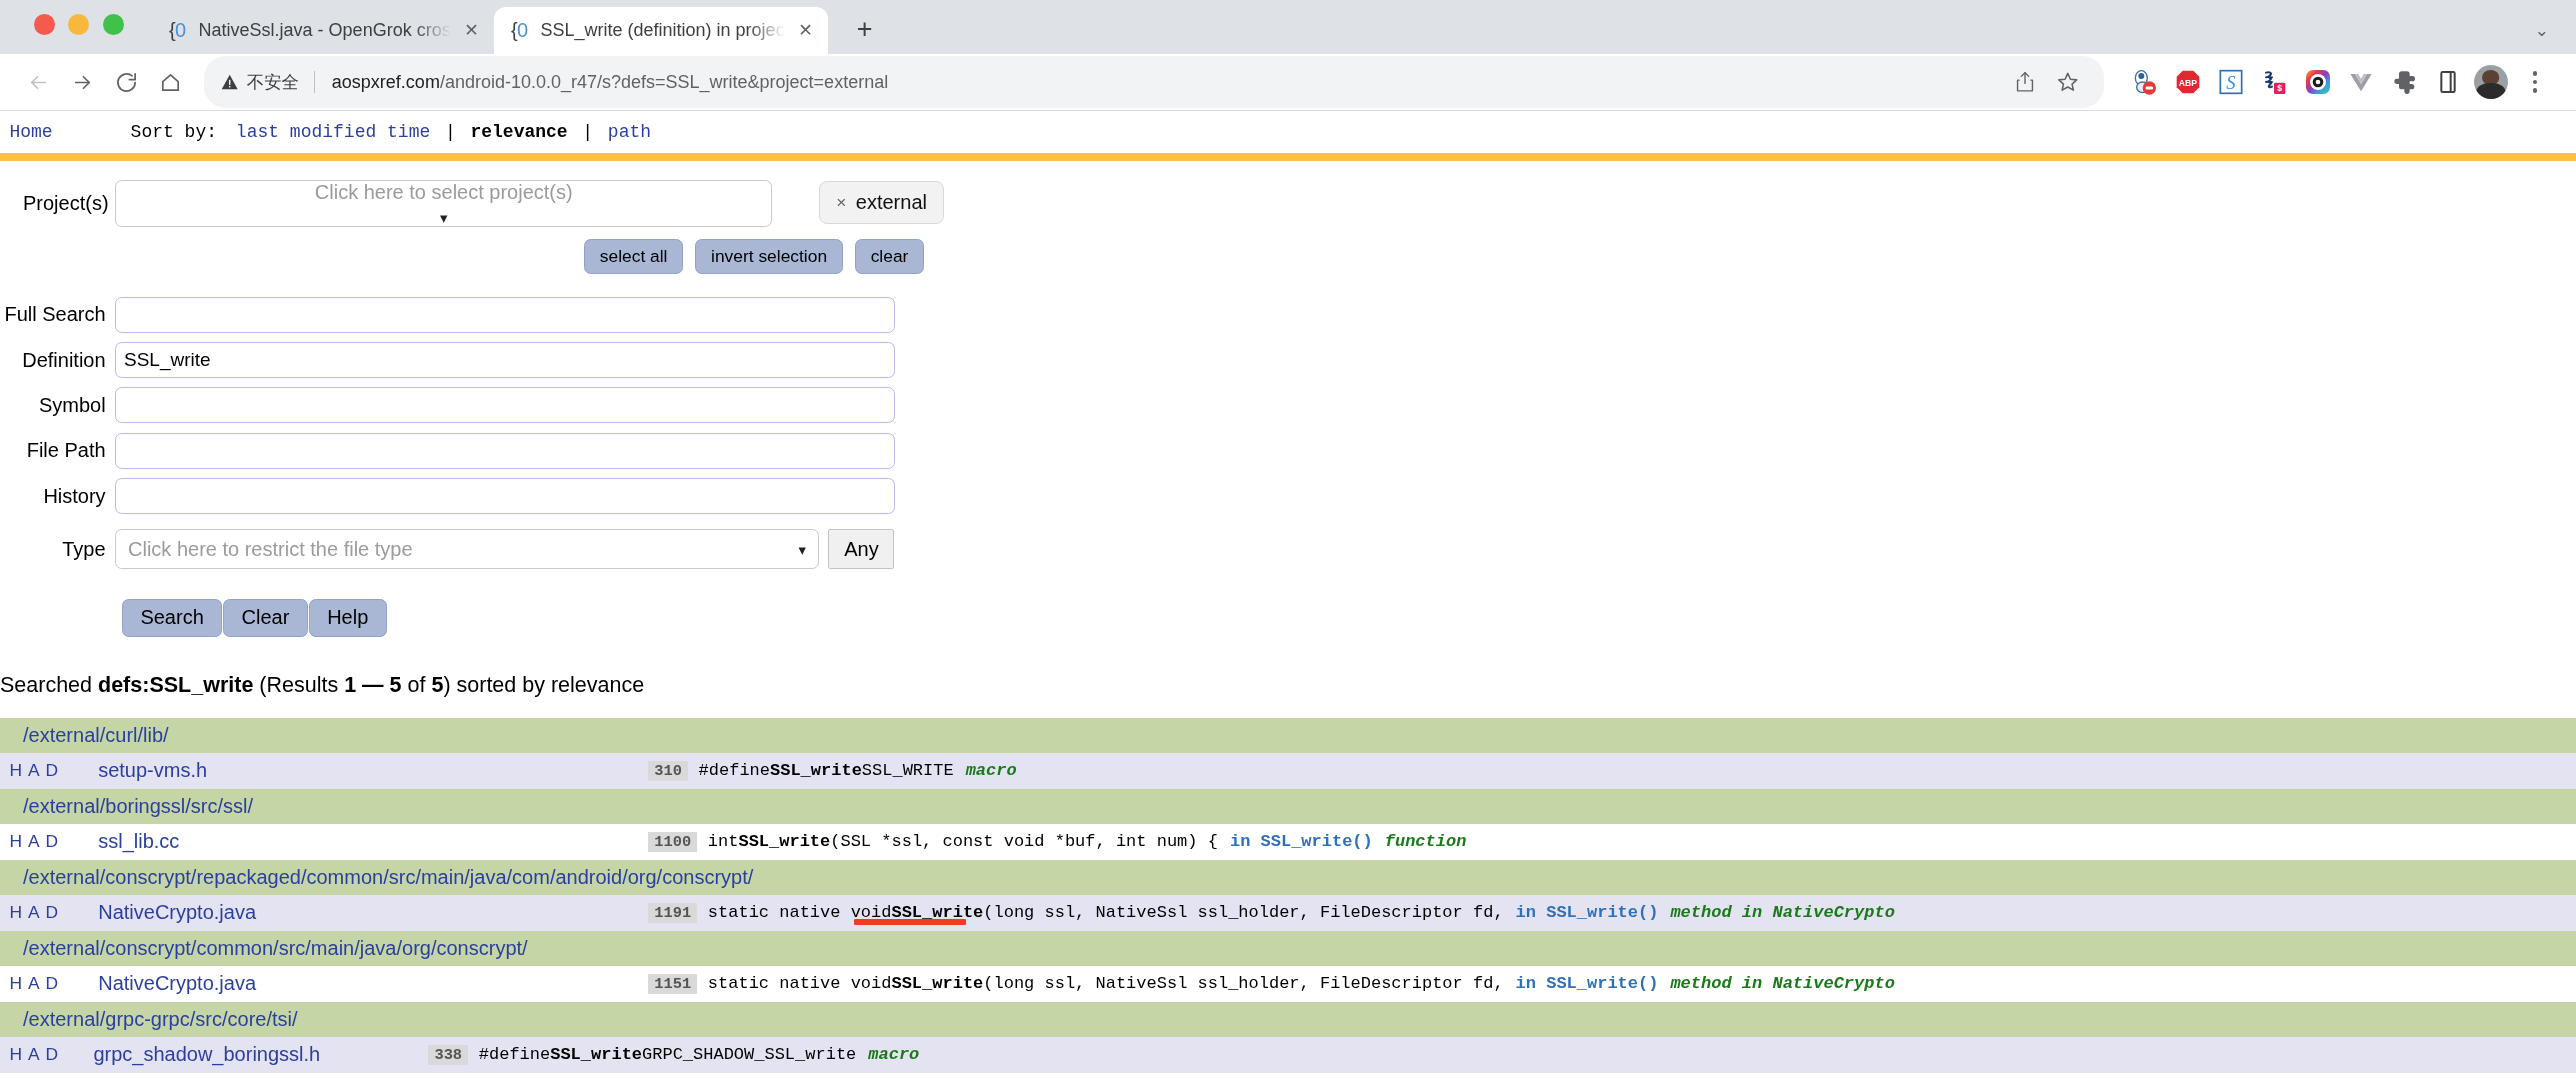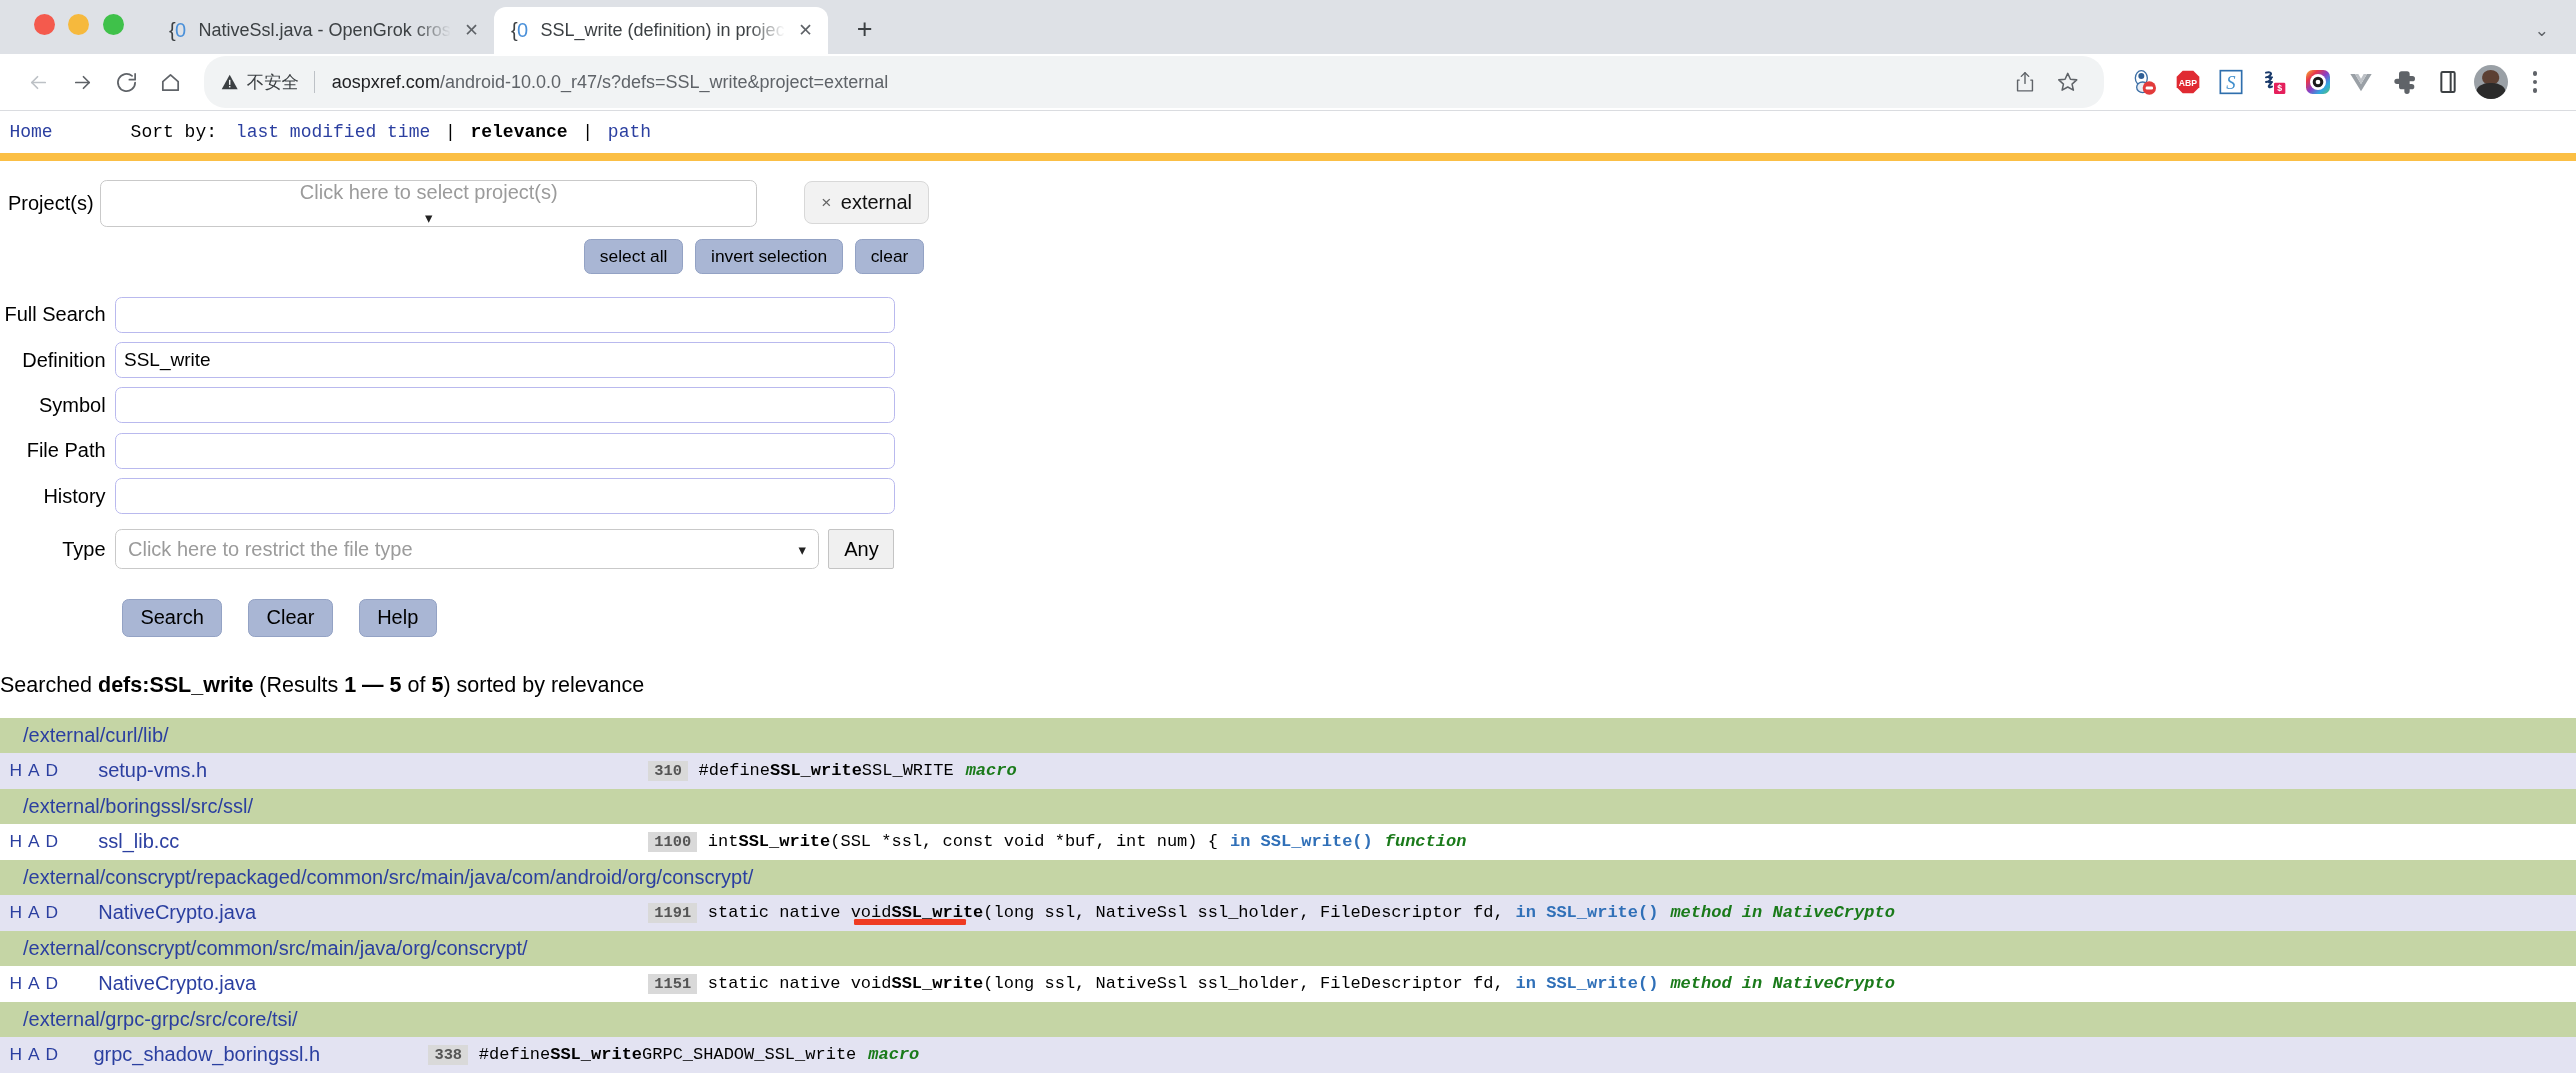--- a/index.html
+++ b/index.html
@@ -138,21 +138,21 @@
   .og-home { color:#2b3fa0; margin-right:74px; }
   .og-sortby { color:#000000; margin-right:14.8px; }
   .og-sort-link { color:#2b3fa0; }
   .og-sort-current { color:#000000; font-weight:bold; }
   .og-sep { color:#000000; margin:0 10.7px; }
 
   .orange-bar { height:7.4px; background:#fbbf45; }
 
   .search-area { padding:19px 0 0 0; }
 
-  .proj-row { display:flex; align-items:flex-start; padding-left:8px; }
+  .proj-row { display:flex; align-items:flex-start; padding-left:23px; }
   .proj-label {
     font-size:20px; color:#000000;
     line-height:47px; margin-right:6.7px; white-space:nowrap;
   }
   .proj-select {
     width:657px; height:47px;
     border:1.3px solid #c9c9c9; border-radius:6.7px;
     background:#ffffff;
     display:flex; align-items:center; justify-content:space-between;
     padding:0 13.4px 0 13.4px;
@@ -204,21 +204,21 @@
     padding:0 12px;
   }
   .type-placeholder { font-size:20px; color:#9b9b9b; }
   .btn-any {
     margin-left:9.4px; height:40px; padding:0 14.8px;
     background:#f0f0f0; border:1.3px solid #c4c4c4; border-radius:2px;
     display:flex; align-items:center;
     font-size:20px; color:#000000;
   }
 
-  .action-buttons { display:flex; gap:26px; margin-top:29.5px; padding-left:122px; }
+  .action-buttons { display:flex; gap:1px; margin-top:29.5px; padding-left:122px; }
   .btn-action {
     background:#a9b6d4; border:0.7px solid #93a2c4; border-radius:6.7px;
     font-size:20px; color:#000000; padding:6.7px 17.4px;
   }
 
   .searched-line {
     margin-top:36px; padding-left:0;
     font-size:21.5px; color:#000000;
   }
   .searched-line b { font-weight:bold; }

